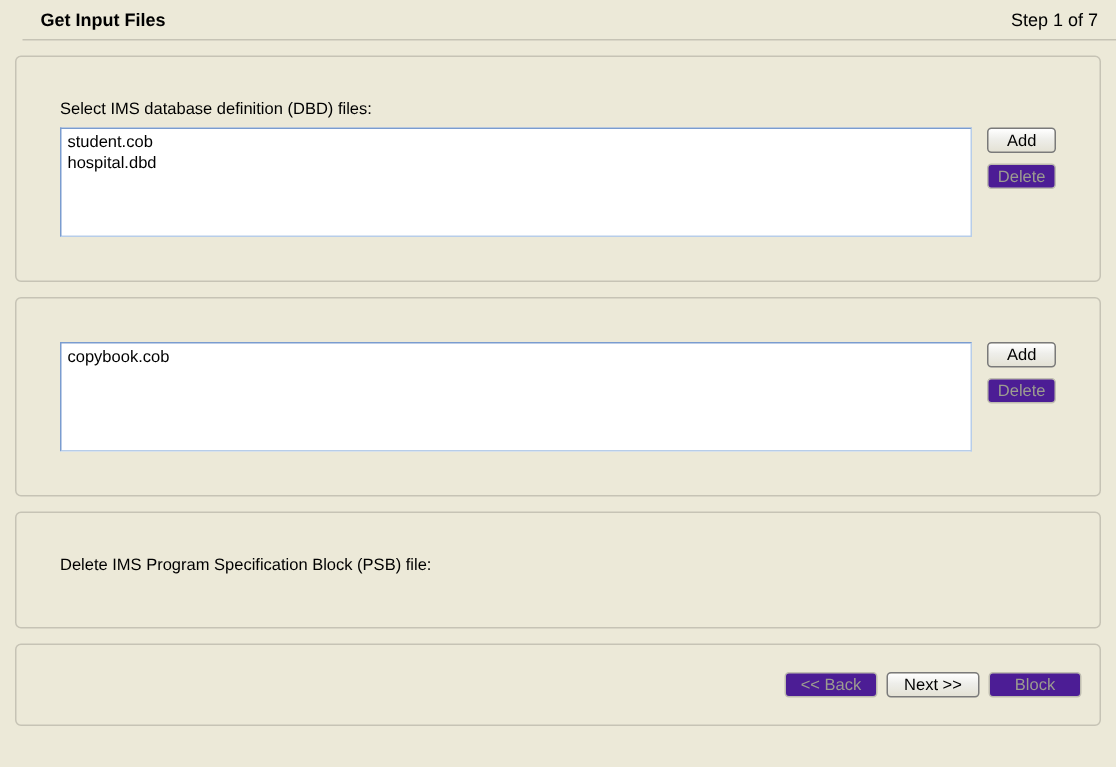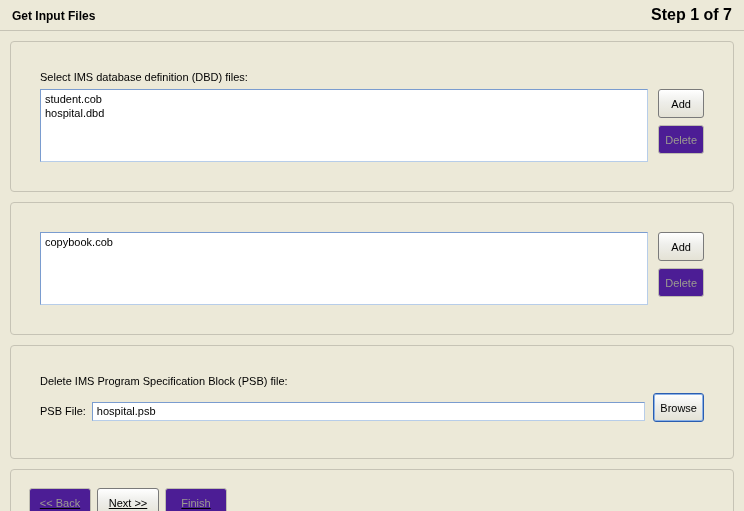--- a/index.html
+++ b/index.html
@@ -13,28 +13,29 @@
     color: #000;
     overflow: hidden;
   }
 
   .wizard-header {
     display: flex;
     justify-content: space-between;
     align-items: baseline;
     padding: 6px 12px 6px 12px;
     border-bottom: 1px solid #c6c3b5;
+    margin-left: 15px;
   }
   .wizard-header .title {
     font-weight: bold;
     font-size: 12px;
   }
   .wizard-header .step {
-    font-weight: bold;
-    font-size: 16px;
+    font-weight: normal;
+    font-size: 12px;
   }
 
   .panel {
     margin: 10px 10px 0 10px;
     border: 1px solid #c6c3b5;
     border-radius: 4px;
     background: #ece9d8;
     padding: 17px;
   }
   .panel-inner {
@@ -69,21 +70,21 @@
   }
 
   .side-buttons {
     display: flex;
     flex-direction: column;
     margin-left: 10px;
   }
 
   .btn {
     min-width: 44px;
-    height: 29px;
+    height: 17px;
     margin-bottom: 7px;
     border: 1px solid #7a7a7a;
     border-radius: 3px;
     background: linear-gradient(#ffffff, #eeeeea 45%, #e4e2d5);
     font-family: Tahoma, Verdana, Arial, sans-serif;
     font-size: 11px;
     padding: 0 6px;
     cursor: pointer;
     box-sizing: border-box;
   }
@@ -123,22 +124,22 @@
 
   .footer-panel {
     margin: 10px 10px 0 10px;
     border: 1px solid #c6c3b5;
     border-radius: 4px;
     background: #ece9d8;
   }
   .footer-inner {
     padding: 18px 12px;
     display: flex;
+    justify-content: flex-end;
     align-items: center;
-    text-decoration: underline;
   }
   .footer-inner .btn {
     min-width: 62px;
     margin-left: 6px;
     margin-bottom: 0;
   }
 </style>
 </head>
 <body>
 
@@ -169,27 +170,22 @@
         <button class="btn">Add</button>
         <button class="btn" disabled="">Delete</button>
       </div>
     </div>
   </div>
 </div>
 
 <div class="panel">
   <div class="panel-inner">
     <span class="panel-label">Delete IMS Program Specification Block (PSB) file:</span>
-    <div class="psb-row">
-      <span class="psb-label">PSB File:</span>
-      <input type="text" class="text-input" value="hospital.psb" style="">
-      <button class="btn browse-btn highlight">Browse</button>
-    </div>
   </div>
 </div>
 
 <div class="footer-panel">
   <div class="footer-inner">
     <button class="btn" disabled="">&lt;&lt; Back</button>
     <button class="btn">Next &gt;&gt;</button>
-    <button class="btn" disabled="">Finish</button>
+    <button class="btn" disabled="">Block</button>
   </div>
 </div>
 
 </body></html>

